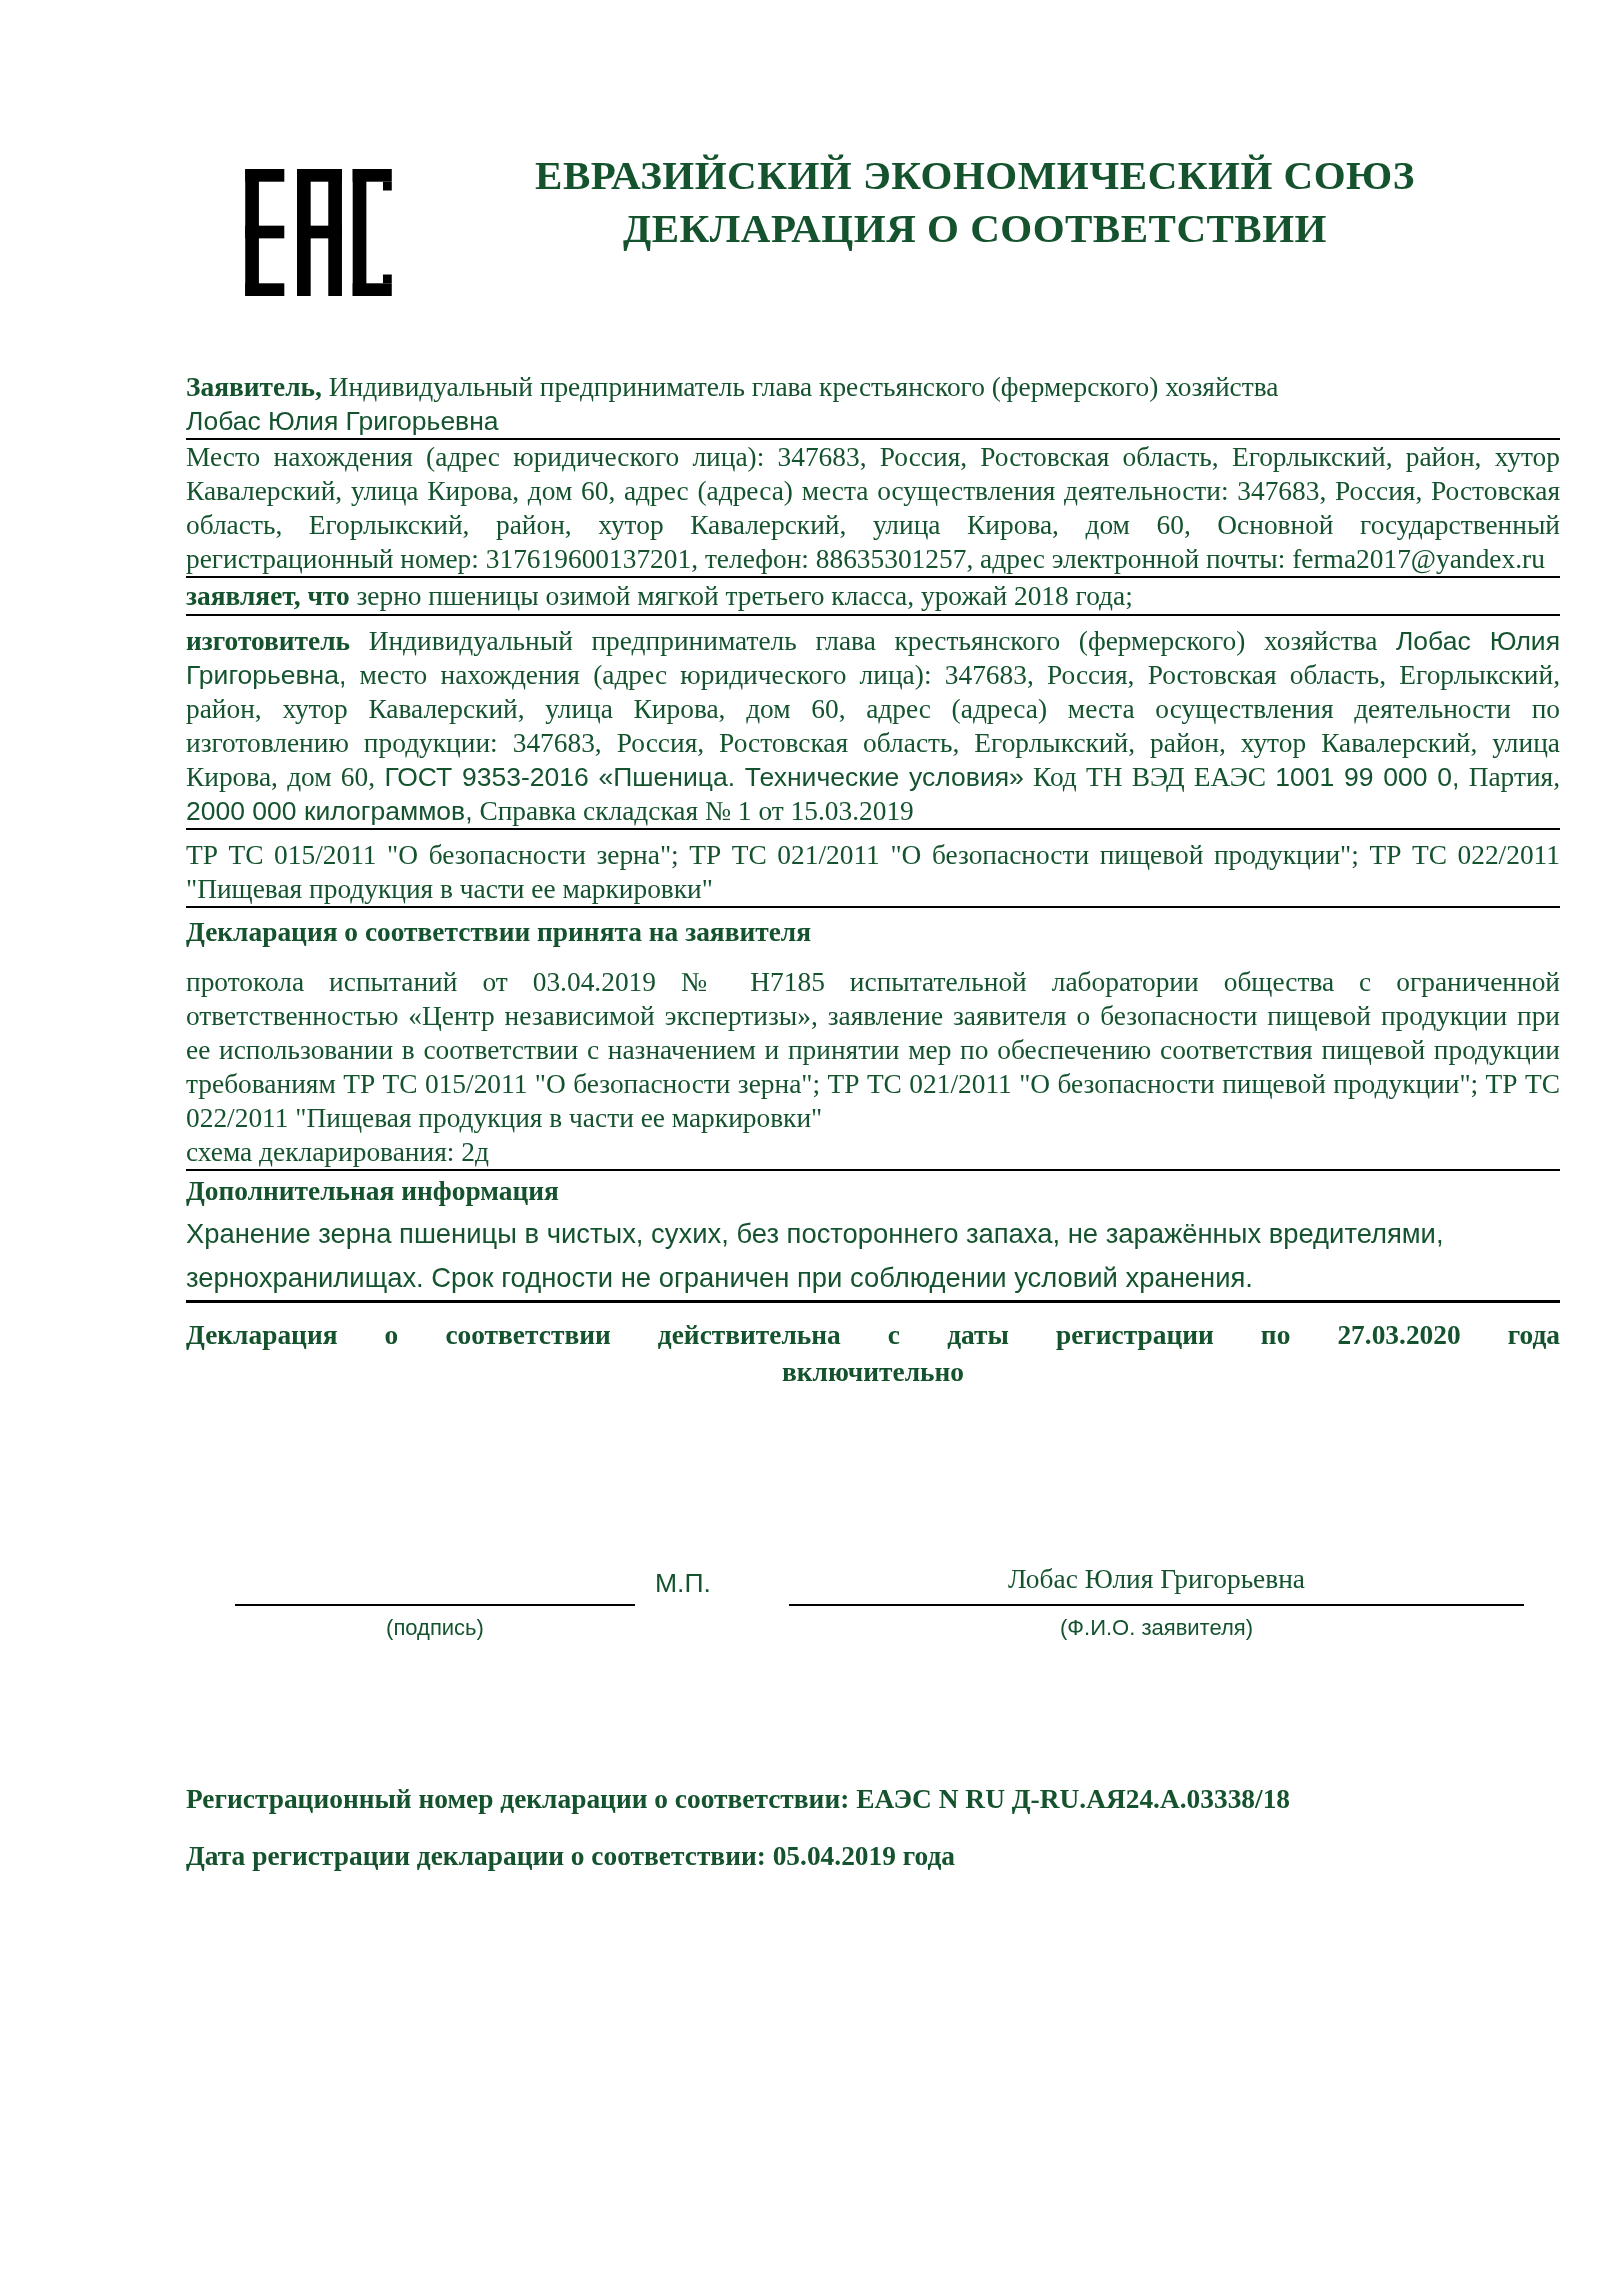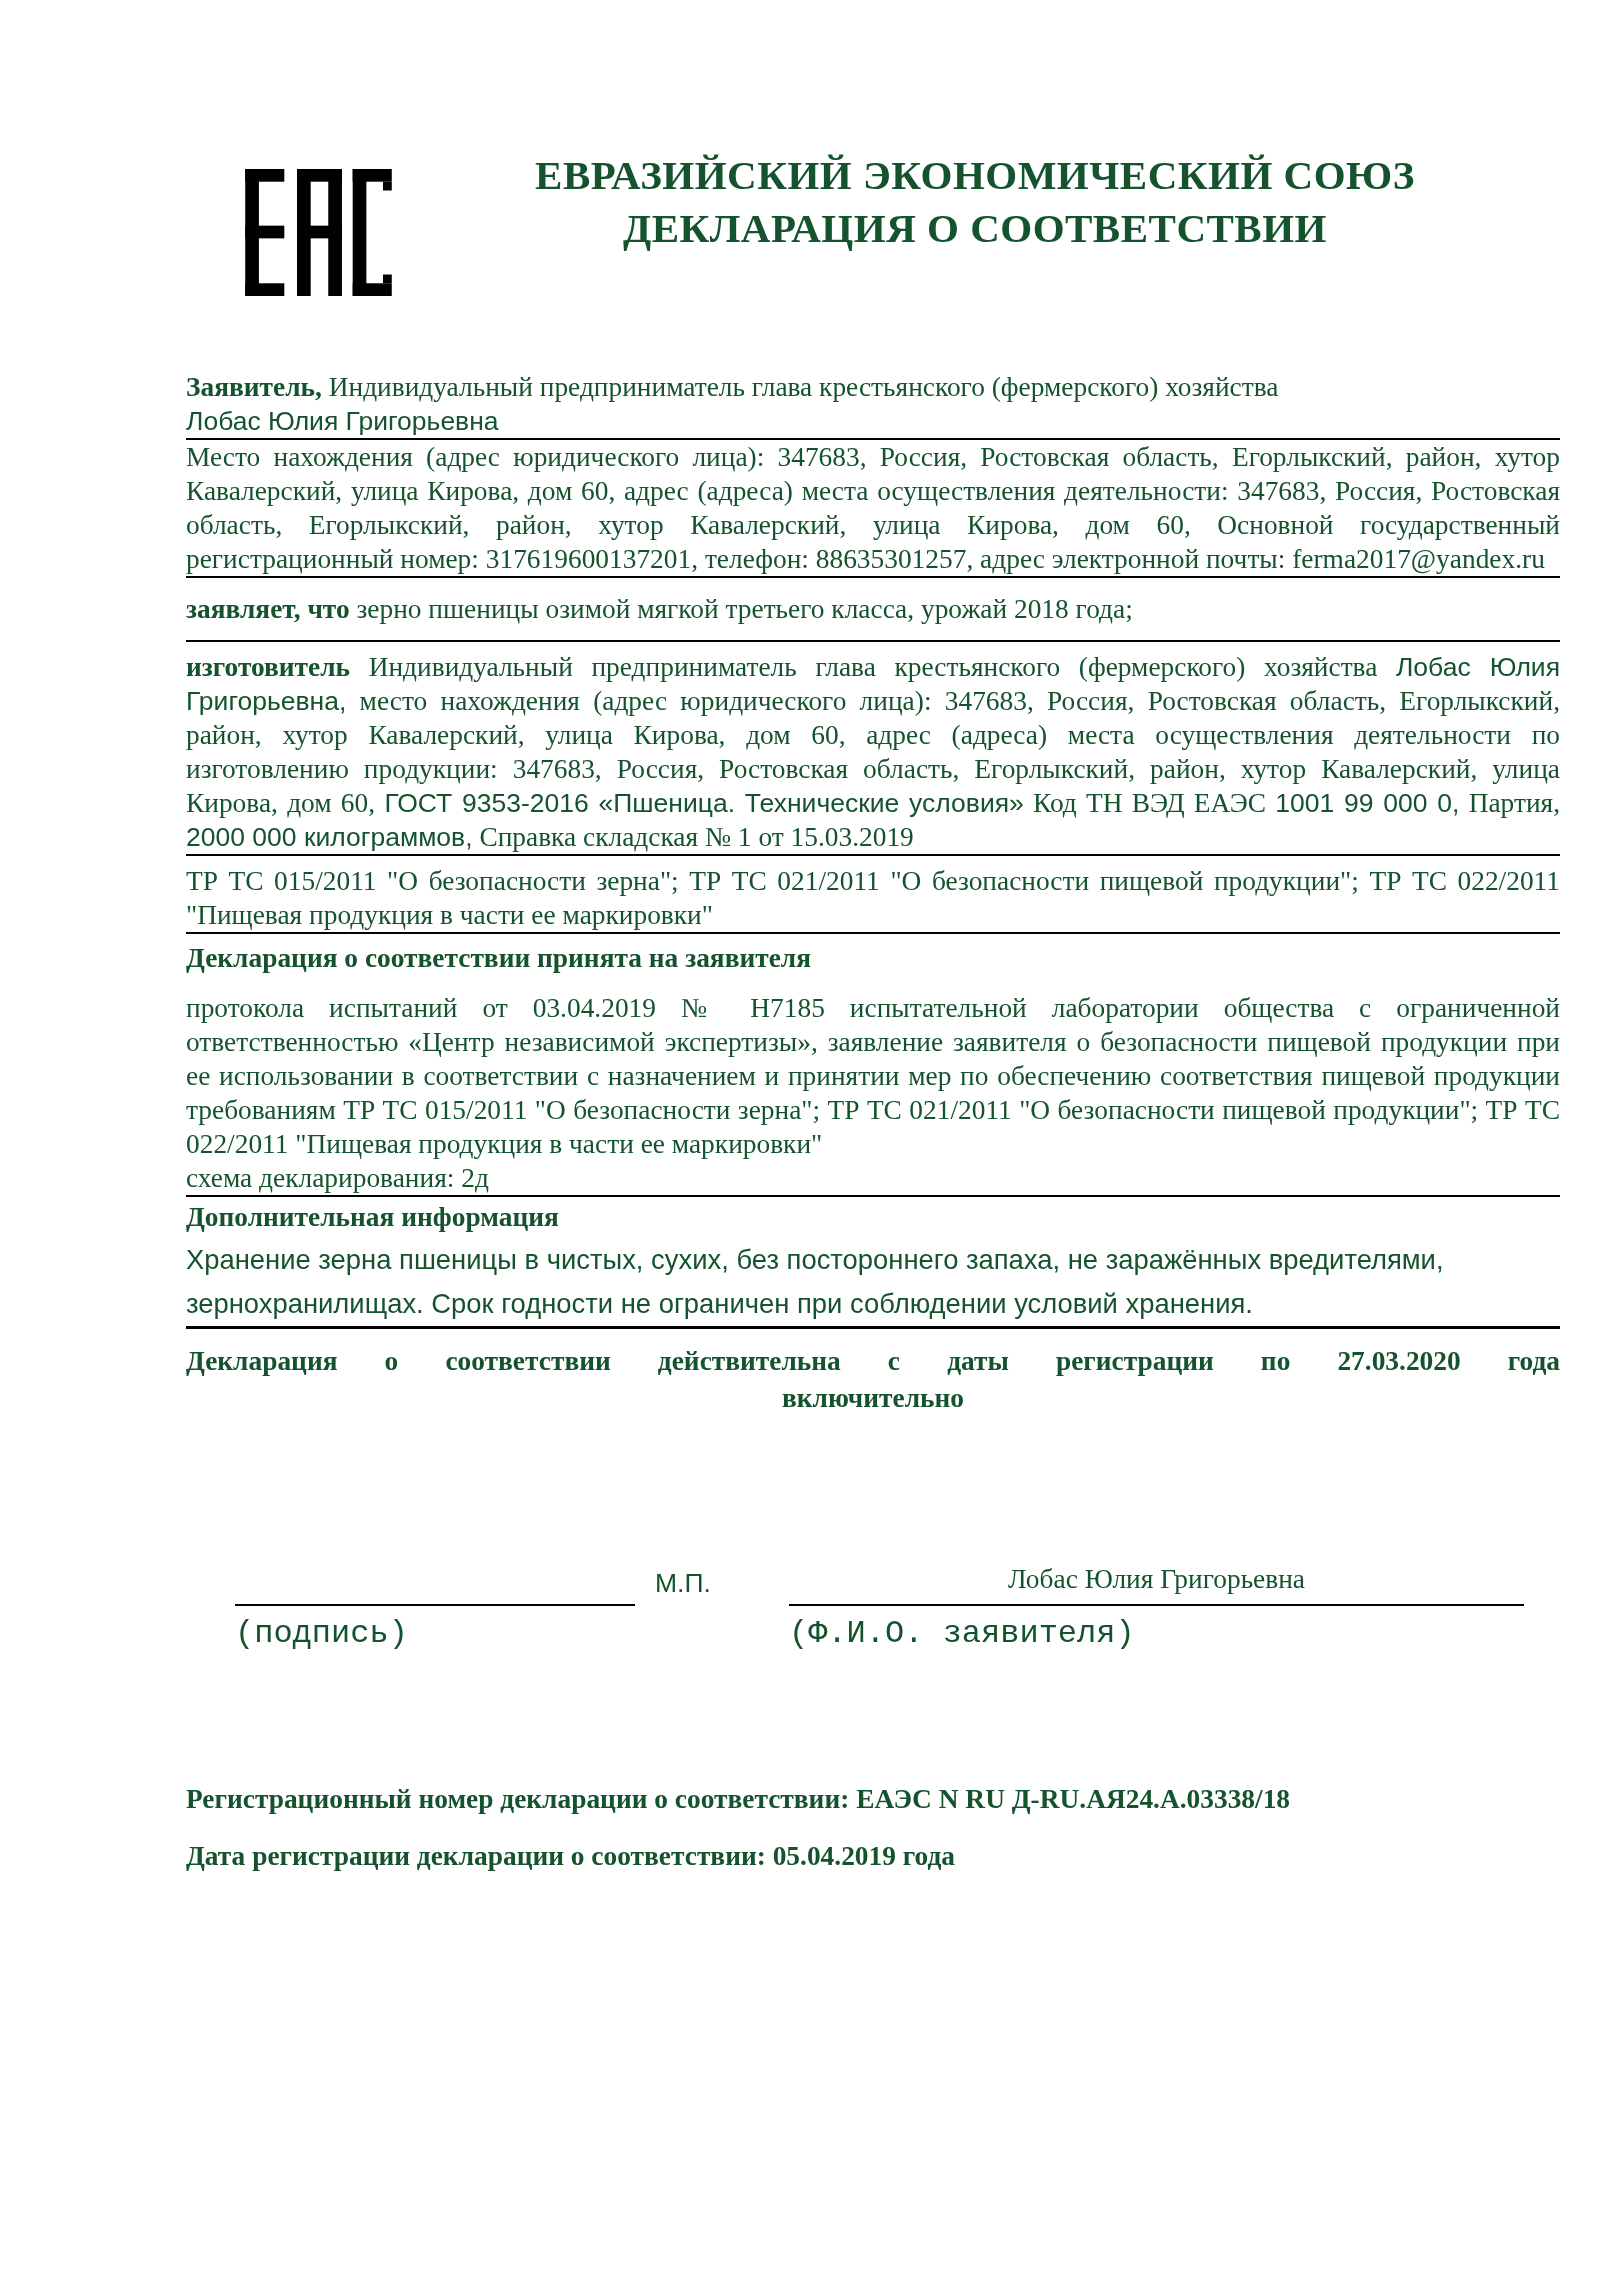--- a/index.html
+++ b/index.html
@@ -25,21 +25,21 @@
     font-size:27.4px;line-height:34px;
   }
   .content p{margin:0;}
   .just{text-align:justify;}
   .rule{border:0;border-top:2px solid #000;margin:0;}
   .r3{border-top-width:2.9px;}
   .r4{border-top-width:3.9px;}
   .b{font-weight:700;text-align:center;}
   .head{font-weight:700;}
   .sans{font-family:"Liberation Sans", sans-serif;font-size:26.5px;}
-  .p-declares{padding:14px 0;}
+  .p-declares{padding:1px 0;}
   .p-manufacturer{margin-top:7.8px !important;}
   .h-conforms{margin-top:7.8px !important;}
   .p-requirements{margin-top:7.8px !important;}
   .h-basis{margin-top:7.8px !important;}
   .p-basis{margin-top:15.7px !important;}
   .h-additional{margin-top:2.9px !important;}
   .p-additional{
     margin-top:3.9px !important;
     font-family:"Liberation Sans", sans-serif;
     line-height:44px;font-size:27.4px;
@@ -53,22 +53,22 @@
     font-family:"Liberation Sans", sans-serif;font-size:26.5px;
   }
   .sig-name{
     position:absolute;left:789px;top:1564px;width:735px;
     text-align:center;font-size:27.4px;
   }
   .sline{position:absolute;top:1604px;border-top:2.9px solid #000;height:0;}
   .sline.l{left:235px;width:400px;}
   .sline.r{left:789px;width:735px;}
   .scap{
-    position:absolute;top:1615px;
-    font-family:Liberation Mono, monospace;font-size:32px;
+    position:absolute;top:1615px;text-align:center;
+    font-family:Liberation Sans, sans-serif;font-size:22px;
   }
   .scap.l{left:235px;width:400px;}
   .scap.r{left:789px;width:735px;}
   
   .fline{
     position:absolute;left:186px;width:1374px;
     font-weight:700;font-size:27.4px;line-height:33px;
   }
   .f1{top:1756px;}
   .f2{top:1813px;}

